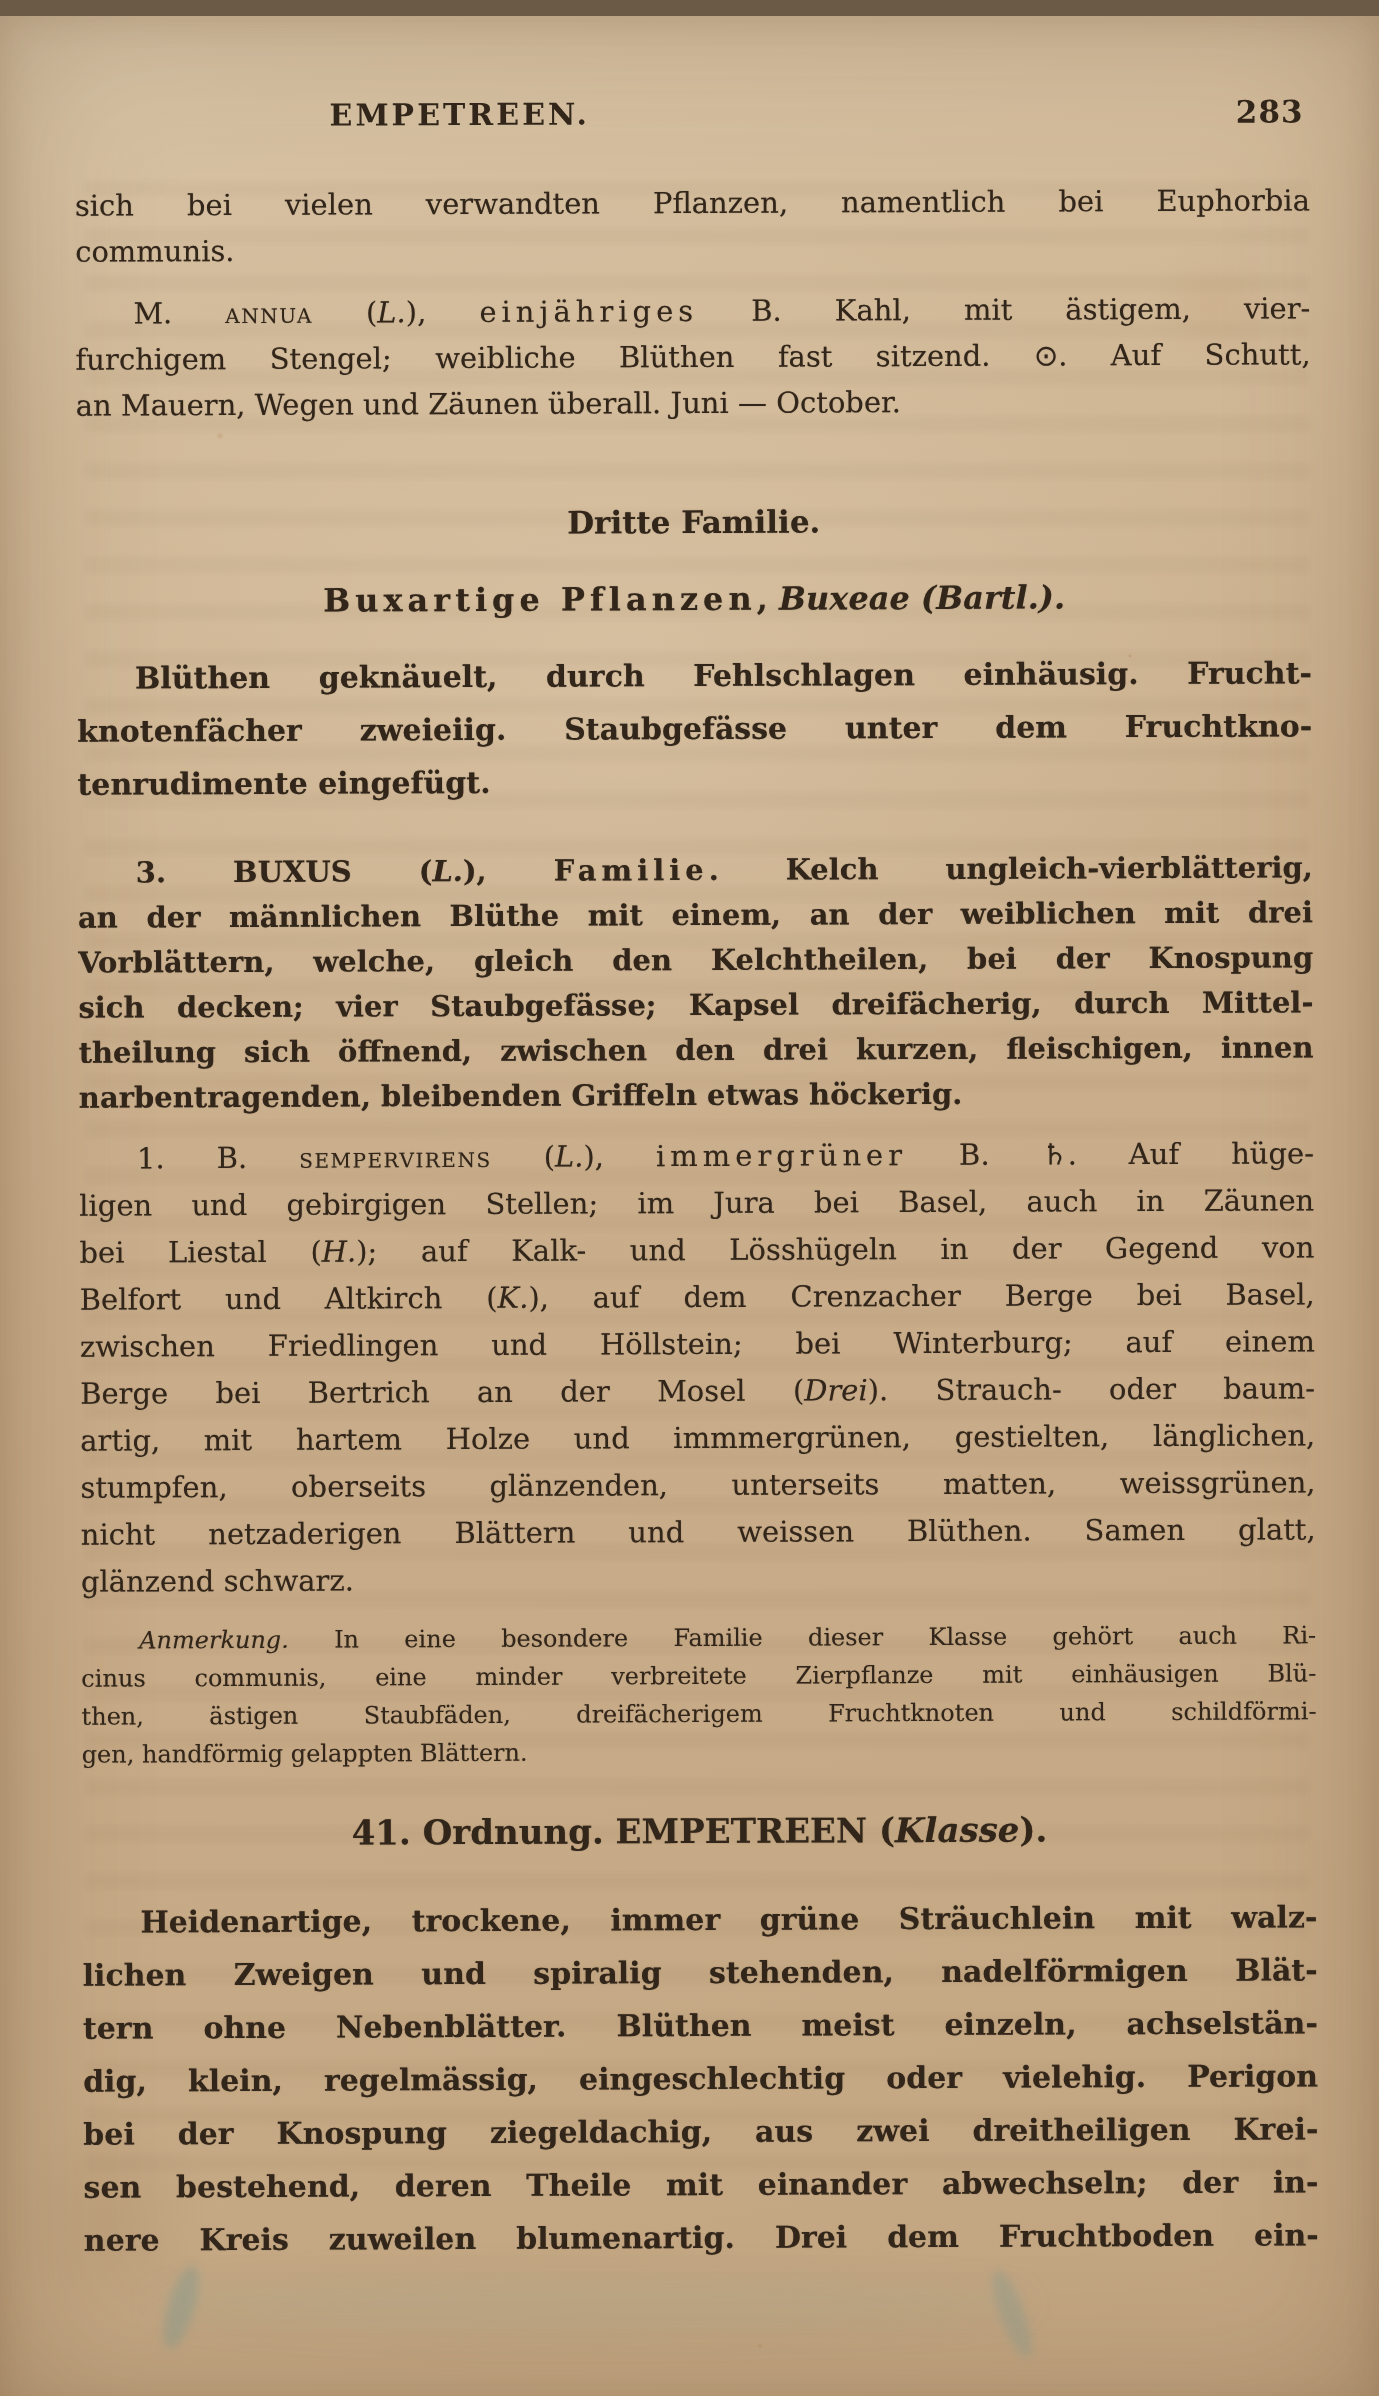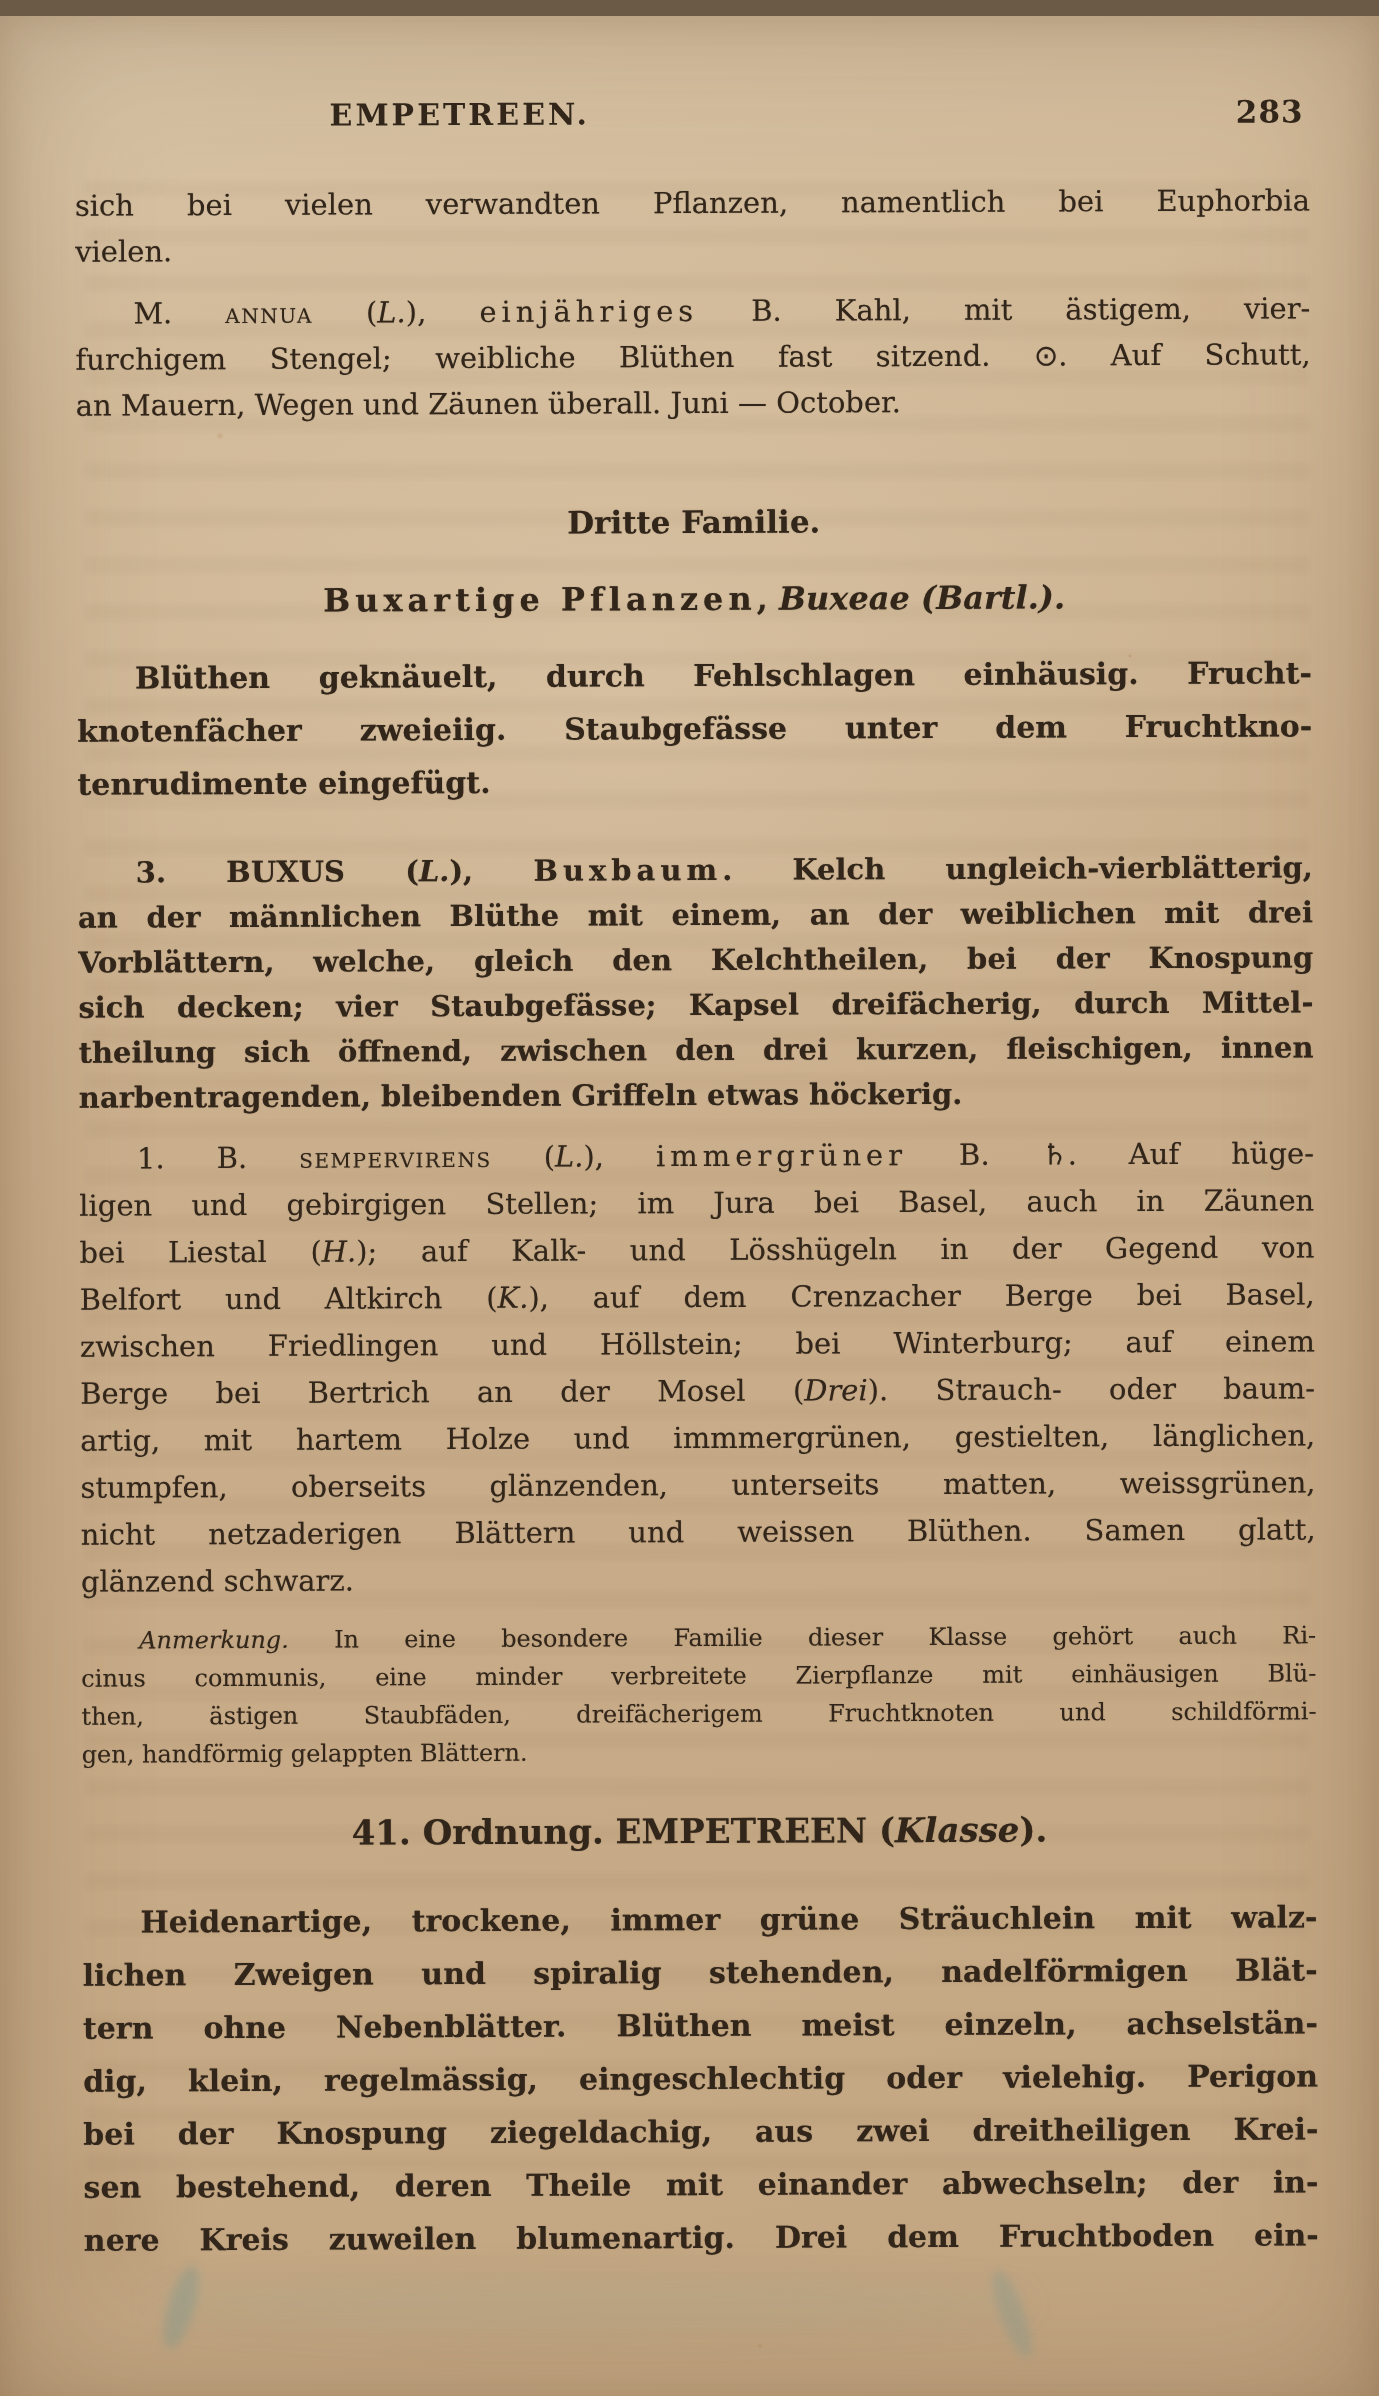--- a/index.html
+++ b/index.html
@@ -96,40 +96,40 @@
   <div class="showthrough" data-name="reverse-page-showthrough"></div>
 
   <div class="inner" data-name="text-column">
     <div class="running-head" data-name="running-head">
       <span class="head-title" data-name="running-title">EMPETREEN.</span>
       <span class="page-num" data-name="page-number">283</span>
     </div>
     <div id="page-body" data-name="page-body">
         <div class="block paragraph" data-name="continuation-paragraph">
           <div class="line just" data-name="text-line"><span data-name="text-segment" class="seg">sich bei vielen verwandten Pflanzen, namentlich bei Euphorbia</span></div>
-          <div class="line last" data-name="text-line"><span data-name="text-segment" class="seg">vielen.</span></div>
+          <div class="line last" data-name="text-line"><span data-name="text-segment" class="seg">communis.</span></div>
         </div>
         <div class="block paragraph" data-name="species-annua-paragraph">
           <div class="line just indent" data-name="text-line"><span data-name="text-segment" class="seg">M. </span><span data-name="text-segment" class="seg sc">annua</span><span data-name="text-segment" class="seg"> (</span><span data-name="text-segment" class="seg i">L.</span><span data-name="text-segment" class="seg">), </span><span data-name="text-segment" class="seg sp">einjähriges</span><span data-name="text-segment" class="seg"> B. Kahl, mit ästigem, vier-</span></div>
           <div class="line just" data-name="text-line"><span data-name="text-segment" class="seg">furchigem Stengel; weibliche Blüthen fast sitzend. </span><span data-name="annual-plant-sign-icon" class="seg sym">⊙</span><span data-name="text-segment" class="seg">. Auf Schutt,</span></div>
           <div class="line last" data-name="text-line"><span data-name="text-segment" class="seg">an Mauern, Wegen und Zäunen überall. Juni — October.</span></div>
         </div>
         <div class="block heading center" data-name="family-heading">
           <div class="line" data-name="text-line"><span data-name="text-segment" class="seg">Dritte Familie.</span></div>
         </div>
         <div class="block heading center" data-name="family-name-heading">
           <div class="line" data-name="text-line"><span data-name="text-segment" class="seg sp">Buxartige Pflanzen</span><span data-name="text-segment" class="seg">, </span><span data-name="text-segment" class="seg i">Buxeae (Bartl.).</span></div>
         </div>
         <div class="block description-large" data-name="family-character">
           <div class="line just indent" data-name="text-line"><span data-name="text-segment" class="seg">Blüthen geknäuelt, durch Fehlschlagen einhäusig. Frucht-</span></div>
           <div class="line just" data-name="text-line"><span data-name="text-segment" class="seg">knotenfächer zweieiig. Staubgefässe unter dem Fruchtkno-</span></div>
           <div class="line last" data-name="text-line"><span data-name="text-segment" class="seg">tenrudimente eingefügt.</span></div>
         </div>
         <div class="block description" data-name="genus-buxus-paragraph">
-          <div class="line just indent" data-name="text-line"><span data-name="text-segment" class="seg">3. BUXUS (</span><span data-name="text-segment" class="seg i">L.</span><span data-name="text-segment" class="seg">), </span><span data-name="text-segment" class="seg sp">Buxbaum</span><span data-name="text-segment" class="seg">. Kelch ungleich-vierblätterig,</span></div>
+          <div class="line just indent" data-name="text-line"><span data-name="text-segment" class="seg">3. BUXUS (</span><span data-name="text-segment" class="seg i">L.</span><span data-name="text-segment" class="seg">), </span><span data-name="text-segment" class="seg sp">Familie</span><span data-name="text-segment" class="seg">. Kelch ungleich-vierblätterig,</span></div>
           <div class="line just" data-name="text-line"><span data-name="text-segment" class="seg">an der männlichen Blüthe mit einem, an der weiblichen mit drei</span></div>
           <div class="line just" data-name="text-line"><span data-name="text-segment" class="seg">Vorblättern, welche, gleich den Kelchtheilen, bei der Knospung</span></div>
           <div class="line just" data-name="text-line"><span data-name="text-segment" class="seg">sich decken; vier Staubgefässe; Kapsel dreifächerig, durch Mittel-</span></div>
           <div class="line just" data-name="text-line"><span data-name="text-segment" class="seg">theilung sich öffnend, zwischen den drei kurzen, fleischigen, innen</span></div>
           <div class="line last" data-name="text-line"><span data-name="text-segment" class="seg">narbentragenden, bleibenden Griffeln etwas höckerig.</span></div>
         </div>
         <div class="block paragraph" data-name="species-sempervirens-paragraph">
           <div class="line just indent" data-name="text-line"><span data-name="text-segment" class="seg">1. B. </span><span data-name="text-segment" class="seg sc">sempervirens</span><span data-name="text-segment" class="seg"> (</span><span data-name="text-segment" class="seg i">L.</span><span data-name="text-segment" class="seg">), </span><span data-name="text-segment" class="seg sp">immergrüner</span><span data-name="text-segment" class="seg"> B. </span><span data-name="shrub-saturn-sign-icon" class="seg sym">♄</span><span data-name="text-segment" class="seg">. Auf hüge-</span></div>
           <div class="line just" data-name="text-line"><span data-name="text-segment" class="seg">ligen und gebirgigen Stellen; im Jura bei Basel, auch in Zäunen</span></div>
           <div class="line just" data-name="text-line"><span data-name="text-segment" class="seg">bei Liestal (</span><span data-name="text-segment" class="seg i">H.</span><span data-name="text-segment" class="seg">); auf Kalk- und Lösshügeln in der Gegend von</span></div>

